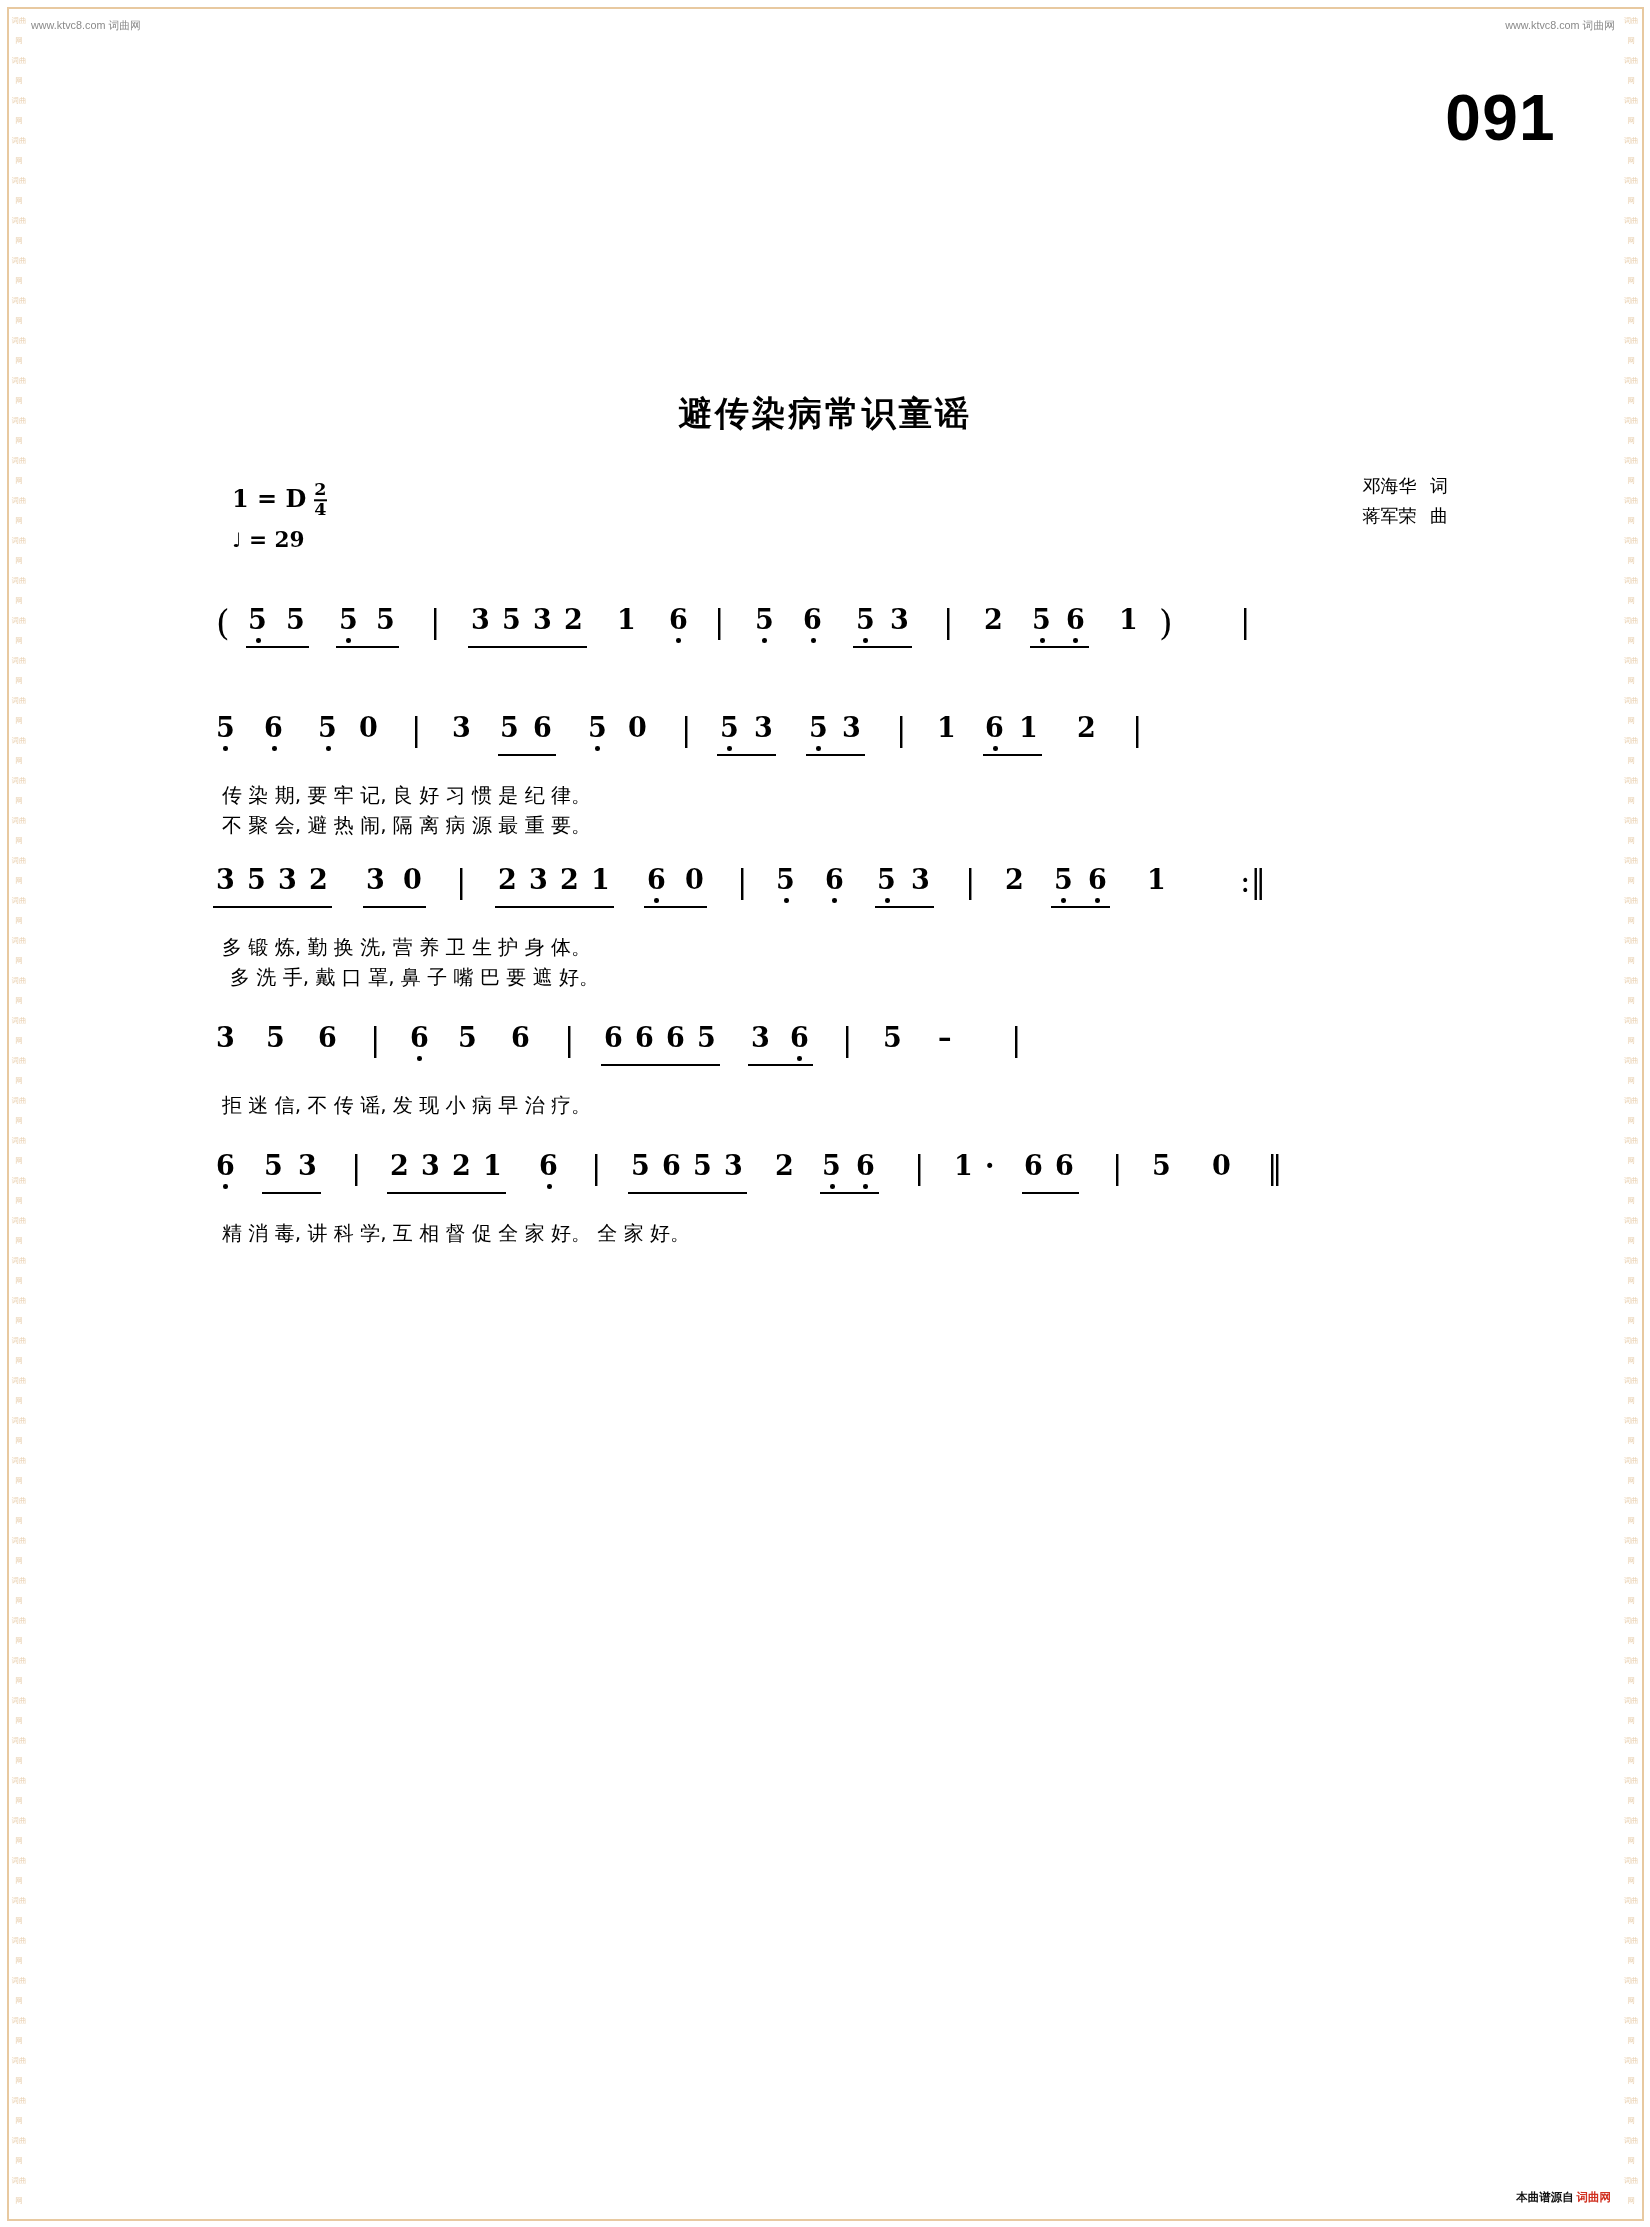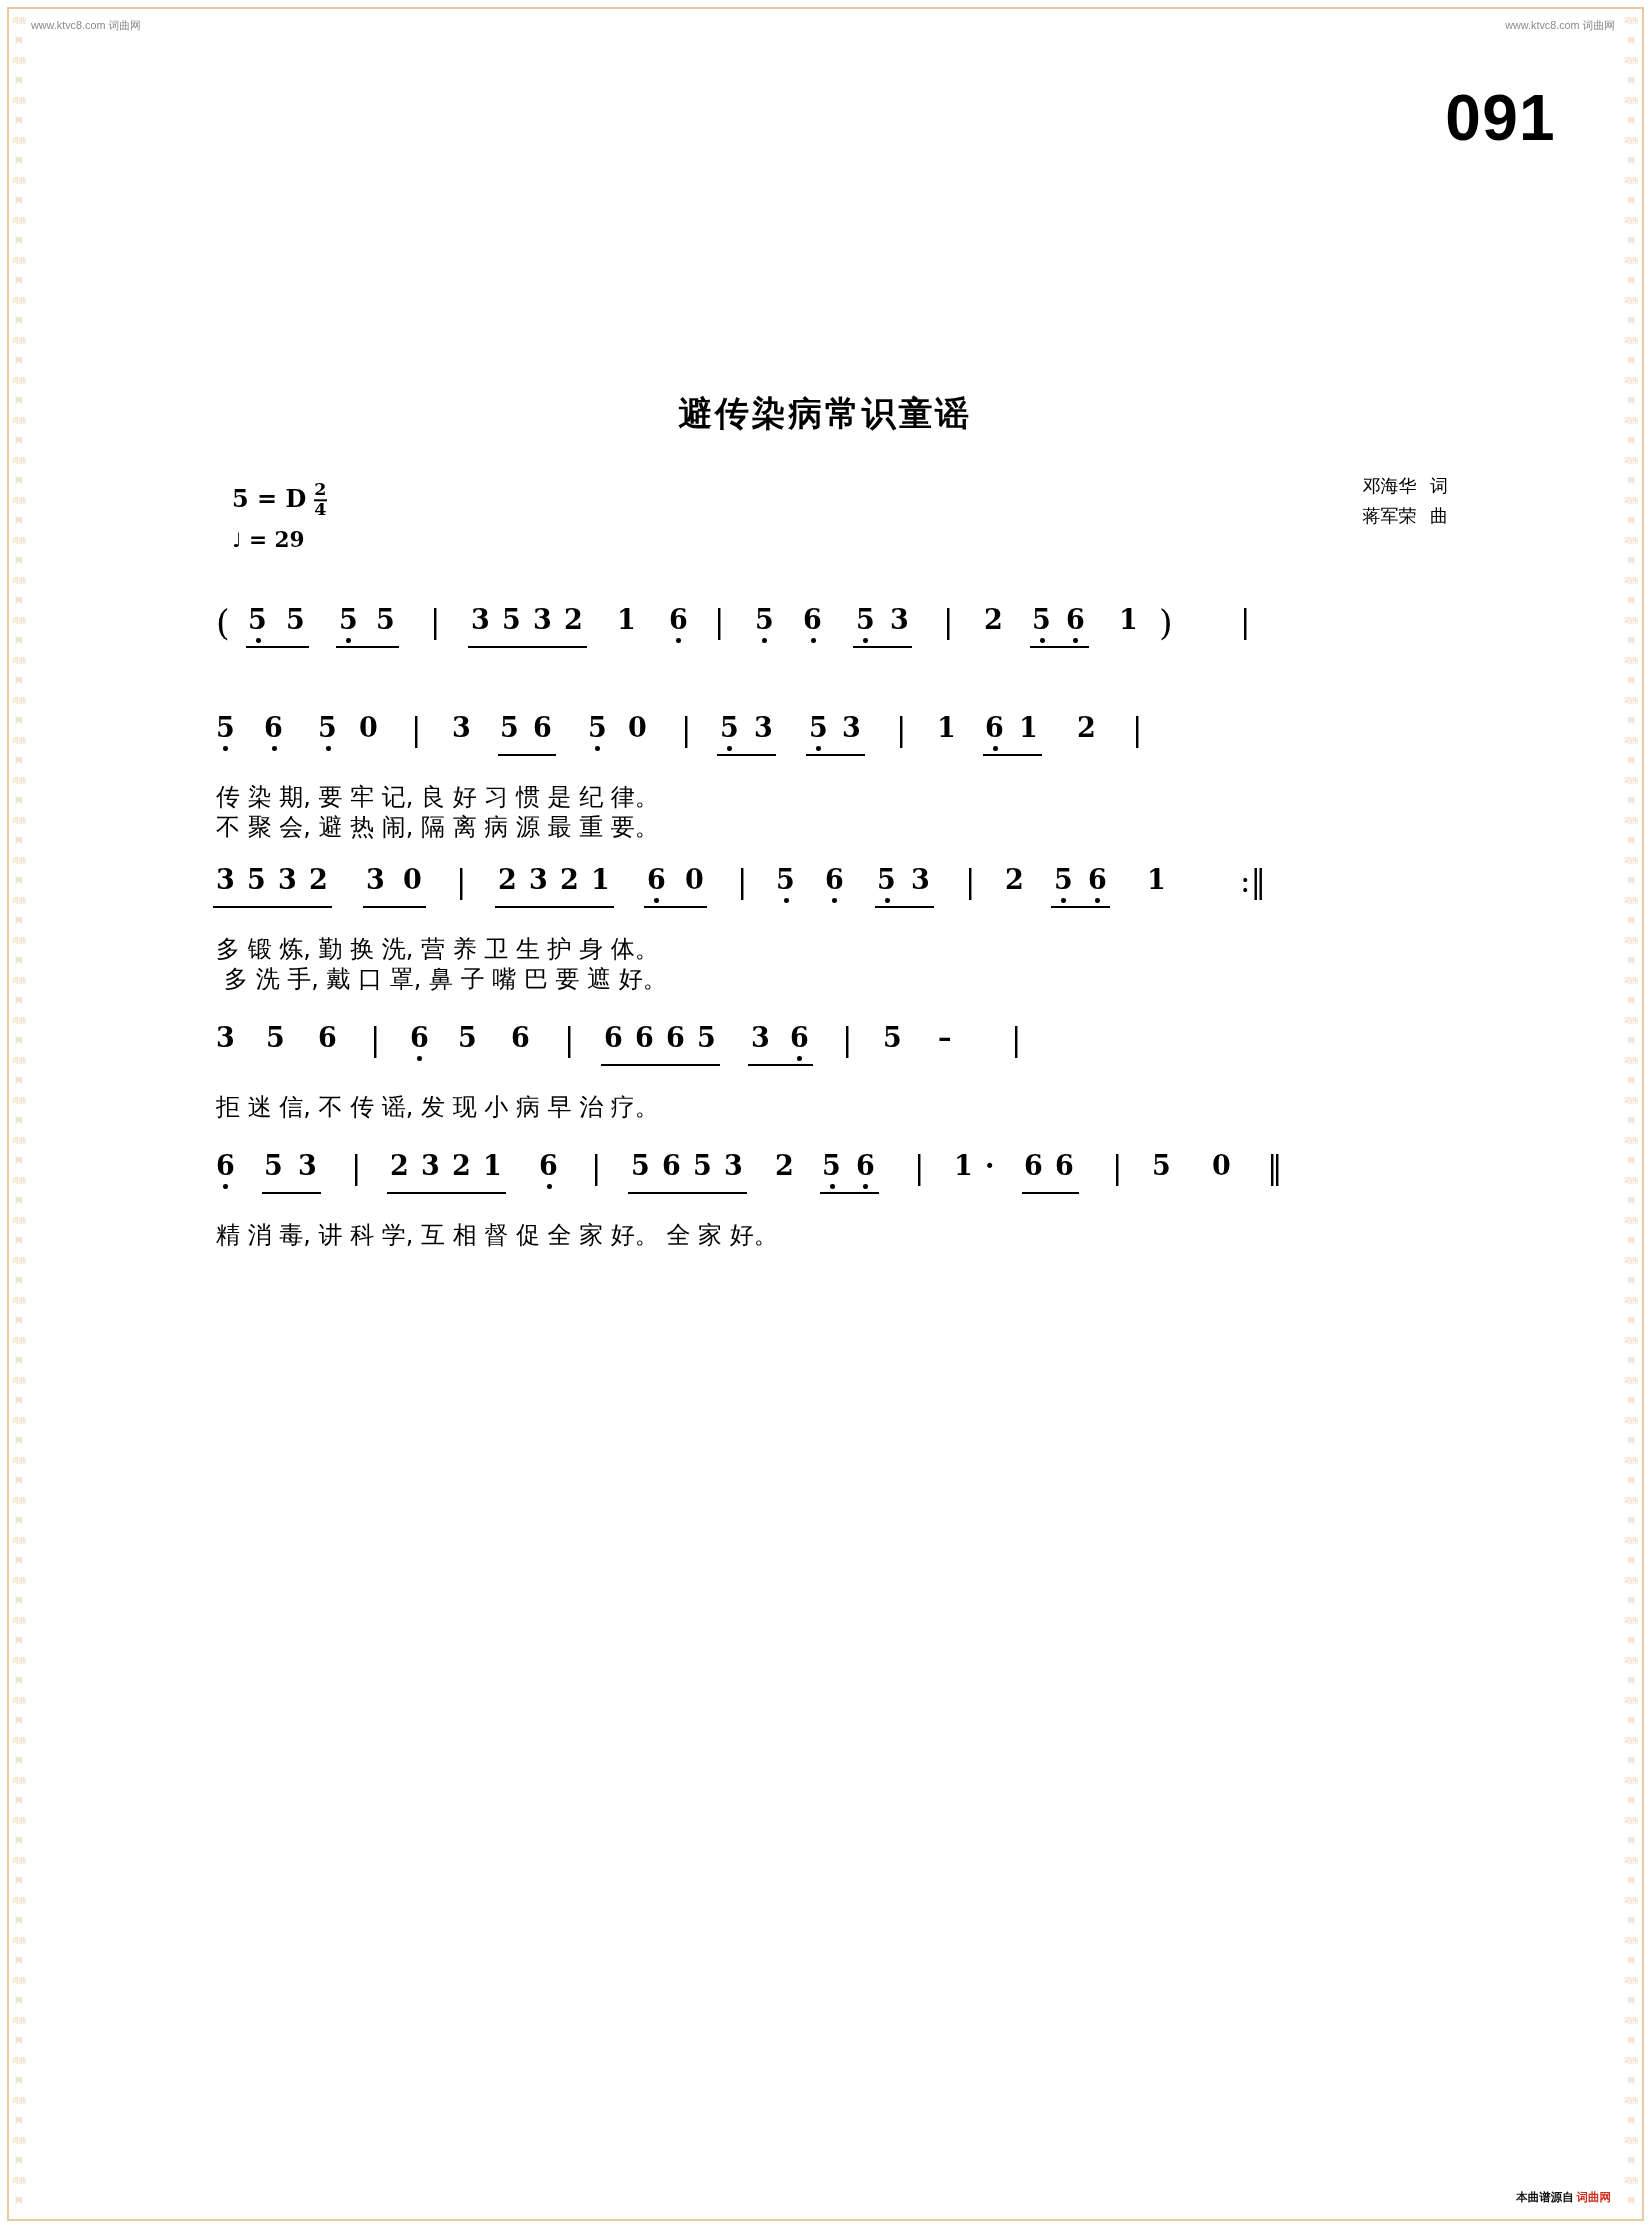--- a/index.html
+++ b/index.html
@@ -172,24 +172,25 @@
     position: absolute;
     width: 4.7px; height: 4.7px;
     border-radius: 50%;
     background: #000;
   }
 
   
   .lyric {
     position: absolute;
     font-family: "DejaVu Sans", sans-serif;
-    font-size: 24px;
+    font-size: 20px;
     color: #000;
     white-space: nowrap;
     line-height: 1;
+    margin-left: 6px;
   }
 
   
   .repeat {
     position: absolute;
     font-family: "DejaVu Serif", serif;
     font-size: 31px;
     color: #000;
   }
 </style>
@@ -331,21 +332,21 @@
 <div class="credits">
   <div>
     <span>邓海华</span><span class="role">词</span>
   </div>
   <div>
     <span>蒋军荣</span><span class="role">曲</span>
   </div>
 </div>
 
 <div class="keysig">
-  <span>5 = D</span>
+  <span>1 = D</span>
   <span class="meter">
     <span class="num">2</span>
     <span class="den">4</span>
   </span>
 </div>
 <div class="tempo">
   <span class="note">♩</span>
   <span>= 29</span>
 </div>
 

